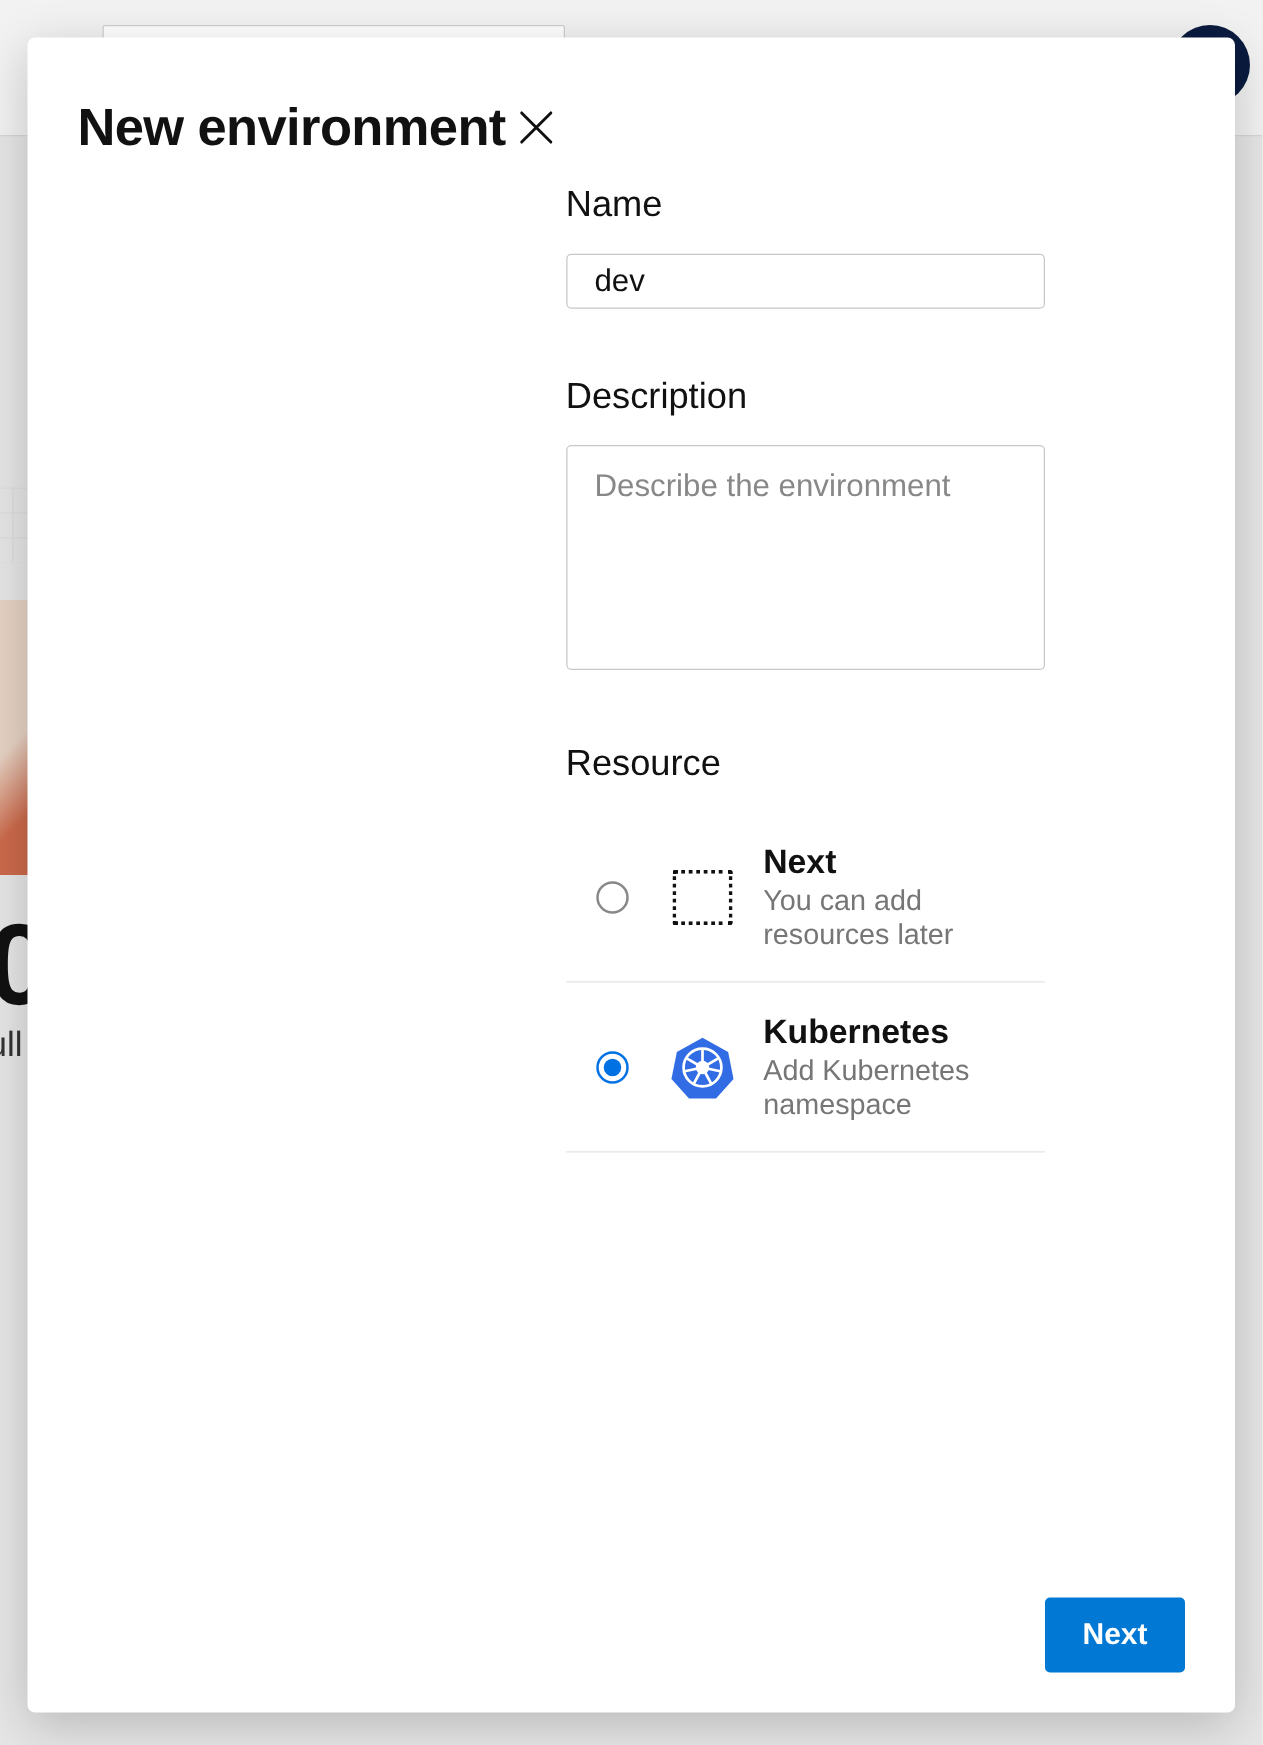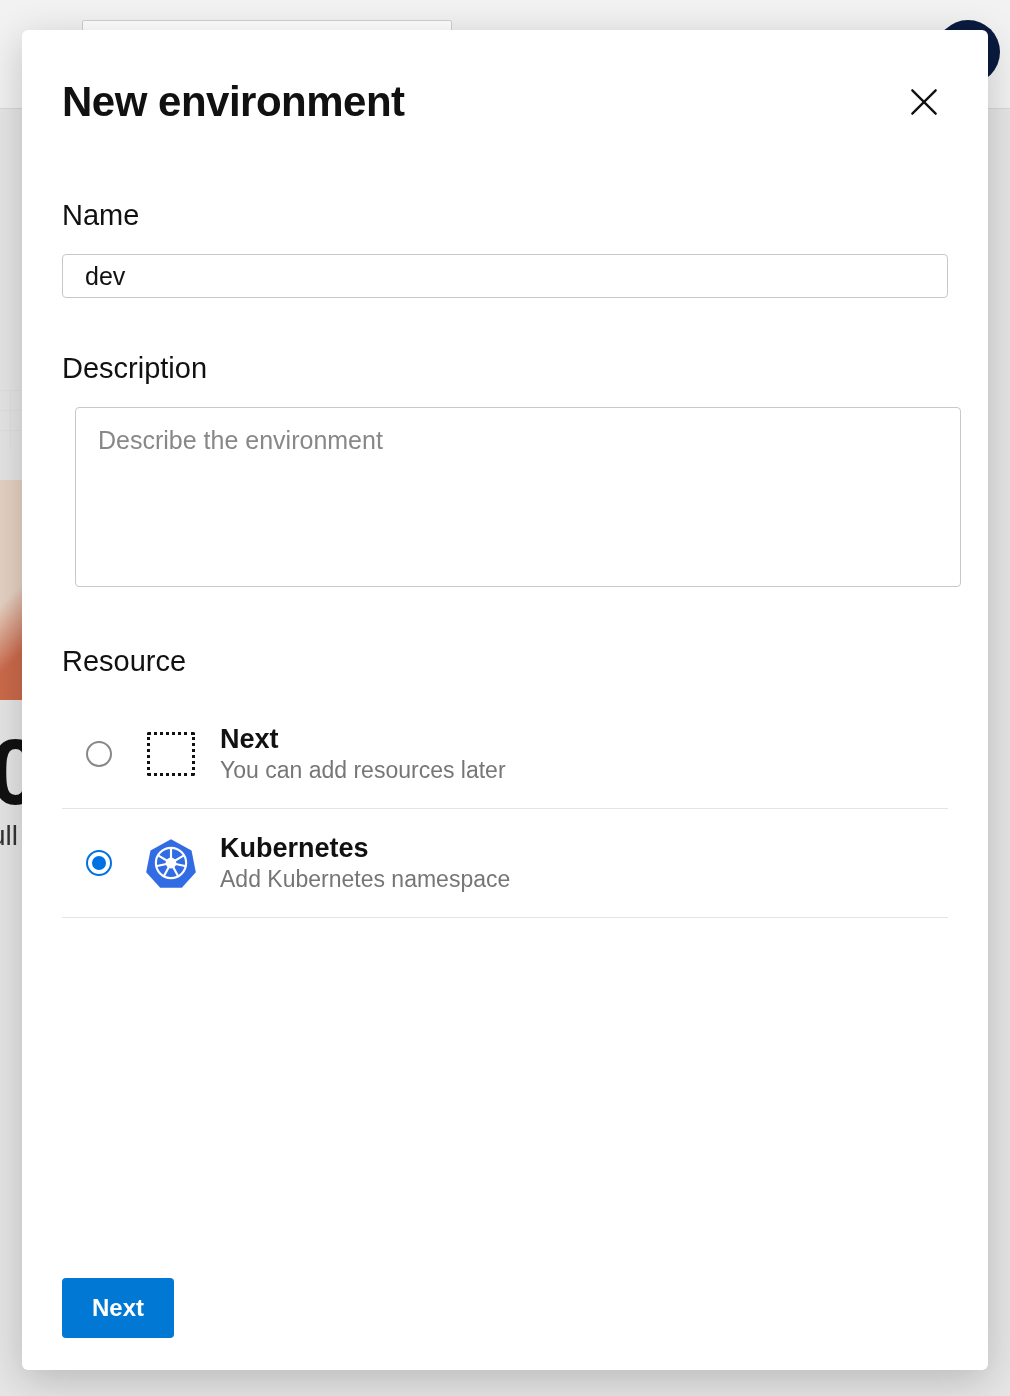--- a/index.html
+++ b/index.html
@@ -81,21 +81,20 @@
     .modal {
       position: absolute;
       top: 30px; left: 22px;
       width: 966px;
       height: 1340px;
       background: #fff;
       border-radius: 6px;
       box-shadow: 0 10px 40px rgba(0,0,0,0.2);
       padding: 48px 40px 32px 40px;
       display: flex;
-      flex-direction: column;
     }
 
     .modal-header {
       display: flex;
       justify-content: space-between;
       align-items: flex-start;
     }
     .modal-title {
       font-size: 42px;
       font-weight: 600;
@@ -133,21 +132,20 @@
     .textarea {
       width: 100%;
       height: 180px;
       border: 1px solid #c8c8c8;
       border-radius: 4px;
       font-size: 25px;
       padding: 18px 22px;
       color: #111;
       font-family: inherit;
       resize: none;
-      margin-left: 13px;
     }
     .textarea::placeholder { color: #888; }
 
     .field-group { margin-bottom: 54px; }
 
     .resource-list {}
 
     .resource-item {
       display: flex;
       align-items: center;

